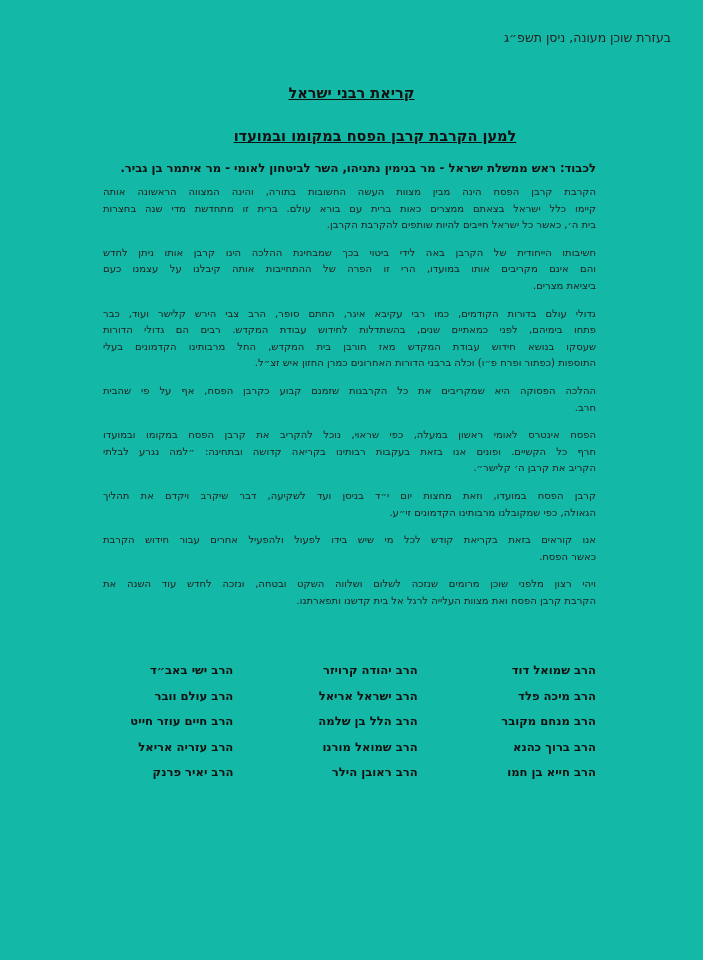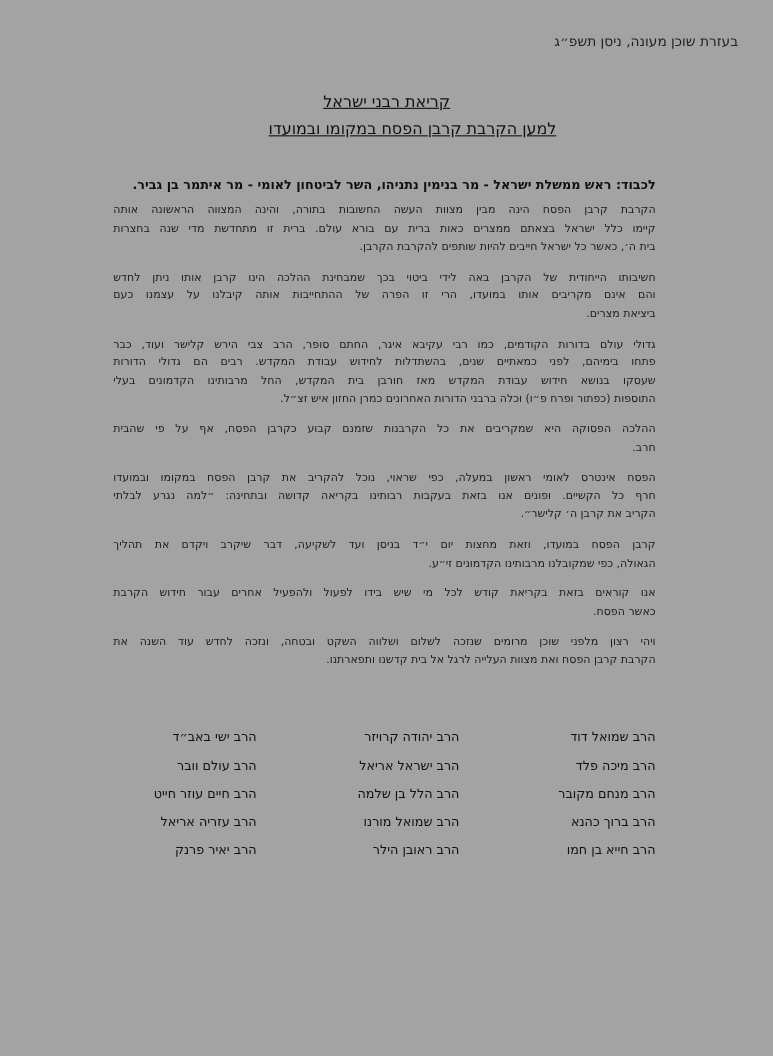--- a/index.html
+++ b/index.html
@@ -13,41 +13,41 @@
       position: relative;
       overflow: hidden;
       font-family: "DejaVu Sans", "Liberation Sans", sans-serif;
       color: #1a1a1a;
     }
     .page {
       position: absolute;
       left: 0; top: 0;
       width: 703px;
       height: 960px;
-      background: #a3a3a3;
+      background: #14b8a6;
       direction: rtl;
     }
     .header-note {
       position: absolute;
       right: 32px;
       top: 30px;
       font-size: 12.5px;
       color: #222;
     }
     .title {
       position: absolute;
       left: 0; right: 0;
       text-align: center;
-      font-weight: normal;
+      font-weight: bold;
       text-decoration: underline;
       font-size: 14.5px;
       color: #111;
     }
     .title.t1 { top: 85px; }
-    .title.t2 { top: 110px; padding-left: 47px; }
+    .title.t2 { top: 128px; padding-left: 47px; }
     .recipients {
       position: absolute;
       right: 107px;
       top: 161px;
       font-weight: bold;
       font-size: 11.6px;
       color: #111;
       white-space: nowrap;
     }
     .body-text {
@@ -76,21 +76,21 @@
     .signatures {
       position: absolute;
       right: 107px;
       width: 493px;
       top: 663px;
       display: grid;
       grid-template-columns: 1fr 1fr 1fr;
       row-gap: 11.6px;
     }
     .sig {
-      font-weight: normal;
+      font-weight: bold;
       font-size: 11.6px;
       line-height: 14px;
       color: #111;
       white-space: nowrap;
     }
     .sig.col2 { padding-right: 14px; }
     .sig.col3 { padding-right: 34px; }
   </style>
 </head>
 <body>

